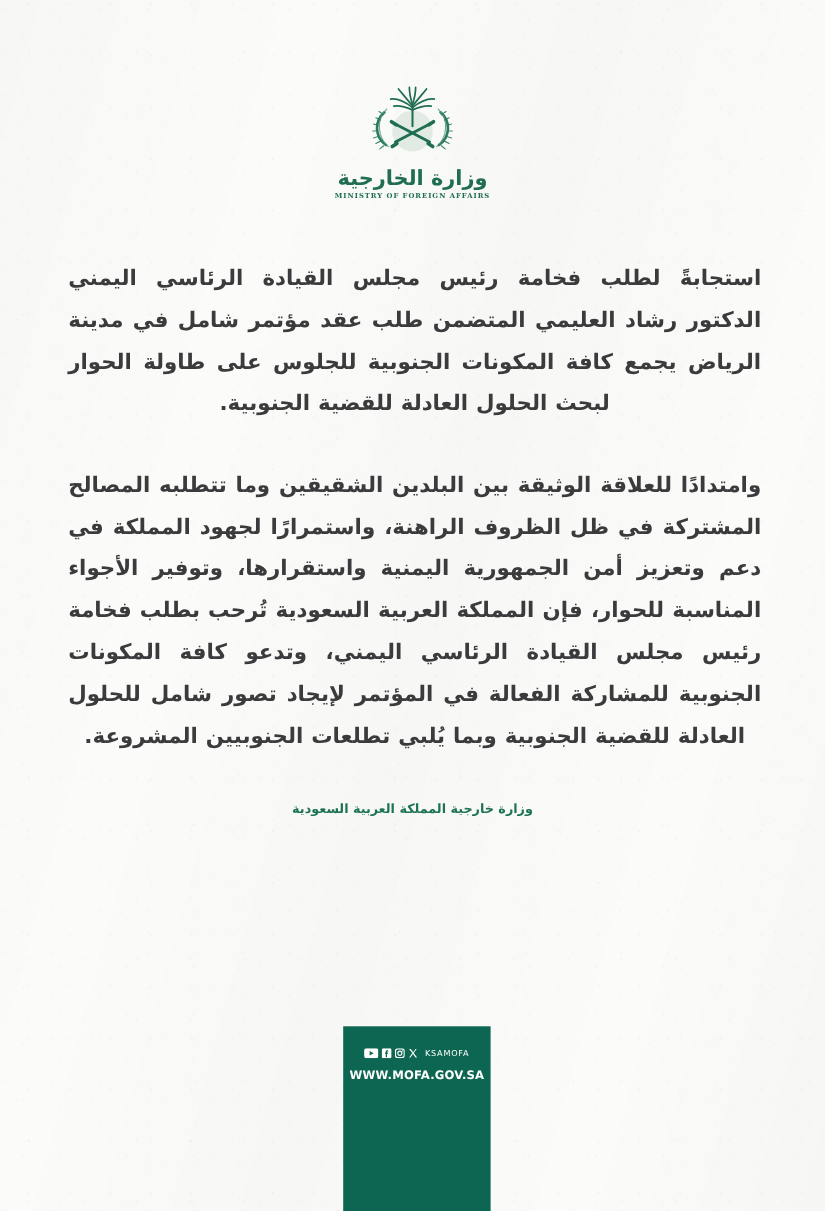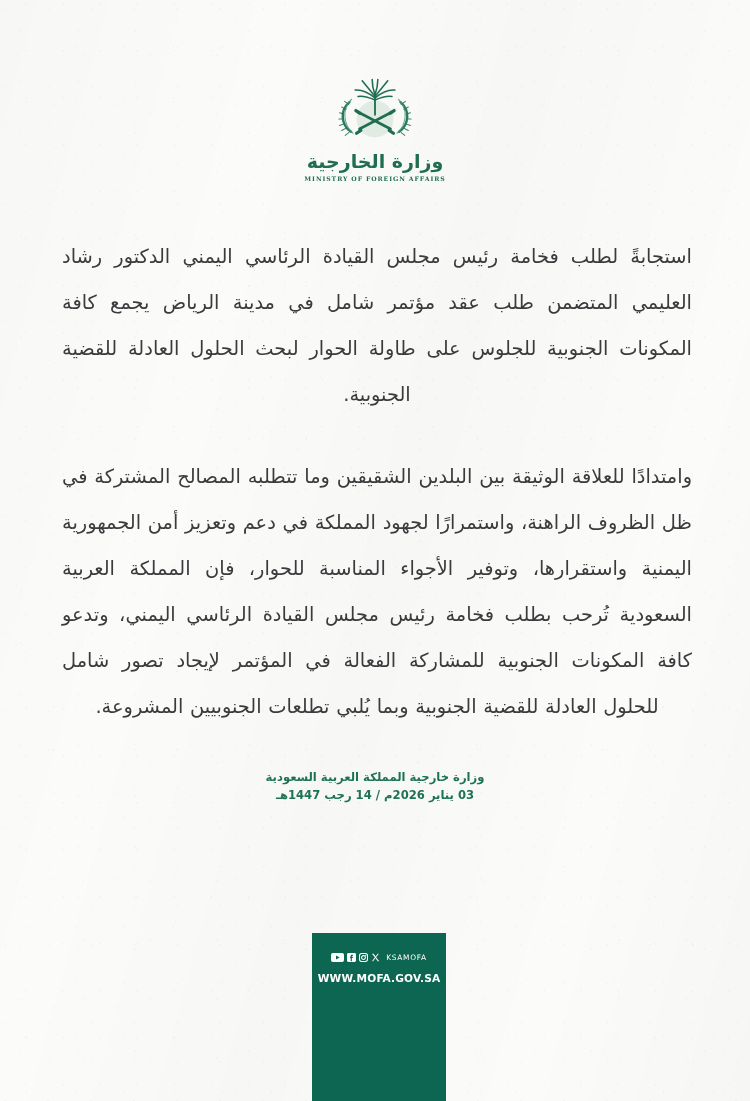--- a/index.html
+++ b/index.html
@@ -74,23 +74,23 @@
     width: 634px;
     padding-top: 52px;
     direction: rtl;
     text-align: justify;
     text-align-last: center;
   }
   .statement p {
     margin: 0 0 36px 4px;
     font-family: "DejaVu Sans", "Liberation Sans", sans-serif;
     font-size: 19.4px;
-    line-height: 46px;
+    line-height: 38px;
     color: #3b3b3d;
-    font-weight: 400;
+    font-weight: 700;
     letter-spacing: 0;
     word-spacing: 0.5px;
   }
   .statement p:last-child {
     margin-bottom: 0;
   }
 
   
   .signature {
     margin: 38px auto 0;
@@ -219,21 +219,20 @@
     <div class="wordmark-en">MINISTRY OF FOREIGN AFFAIRS</div>
   </div>
 
   <div class="statement">
     <p>استجابةً لطلب فخامة رئيس مجلس القيادة الرئاسي اليمني الدكتور رشاد العليمي المتضمن طلب عقد مؤتمر شامل في مدينة الرياض يجمع كافة المكونات الجنوبية للجلوس على طاولة الحوار لبحث الحلول العادلة للقضية الجنوبية.</p>
     <p>وامتدادًا للعلاقة الوثيقة بين البلدين الشقيقين وما تتطلبه المصالح المشتركة في ظل الظروف الراهنة، واستمرارًا لجهود المملكة في دعم وتعزيز أمن الجمهورية اليمنية واستقرارها، وتوفير الأجواء المناسبة للحوار، فإن المملكة العربية السعودية تُرحب بطلب فخامة رئيس مجلس القيادة الرئاسي اليمني، وتدعو كافة المكونات الجنوبية للمشاركة الفعالة في المؤتمر لإيجاد تصور شامل للحلول العادلة للقضية الجنوبية وبما يُلبي تطلعات الجنوبيين المشروعة.</p>
   </div>
 
   <div class="signature">
     <div class="sig-issuer">وزارة خارجية المملكة العربية السعودية</div>
-    <div class="sig-date">03 يناير 2026م / 14 رجب 1447هـ</div>
   </div>
 
   <div class="footer-card">
     <div class="footer-inner">
 
       <div class="social-row">
 
         <span>
           <svg width="13" height="9" viewBox="0 0 13 9" xmlns="http://www.w3.org/2000/svg" aria-hidden="true">
             <rect x="0" y="0" width="13" height="9" rx="2" fill="#ffffff"></rect>

